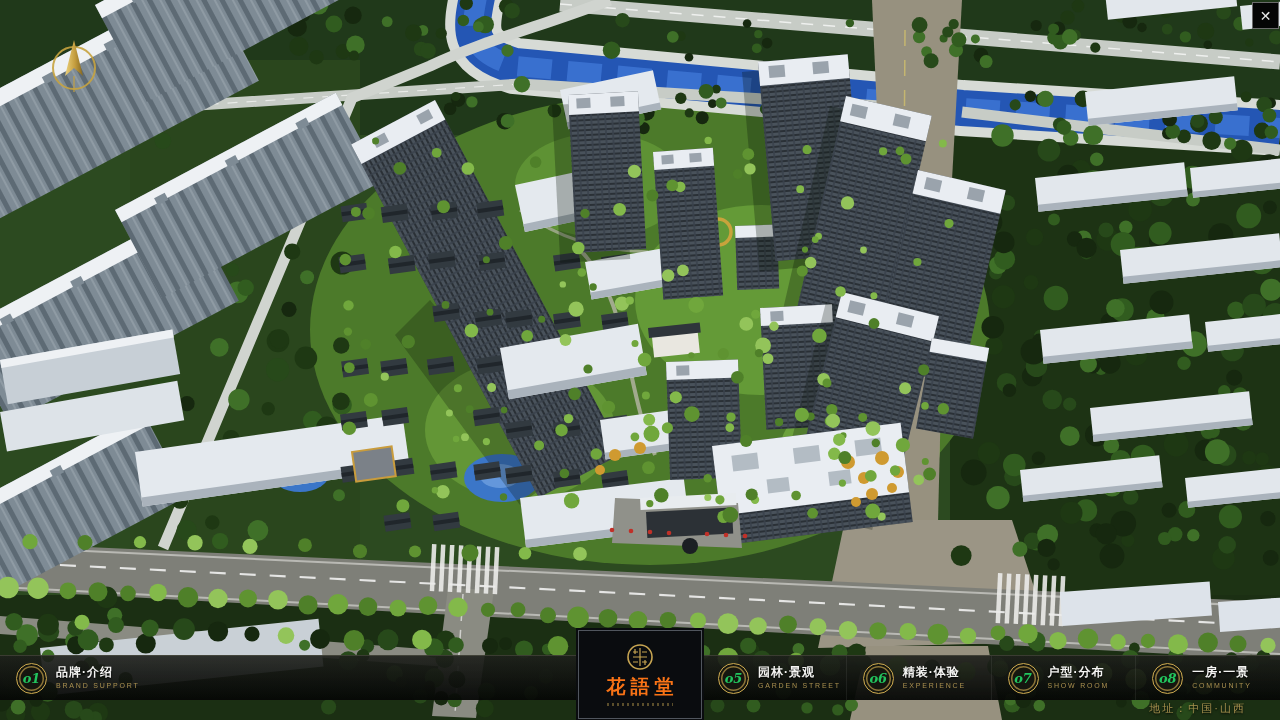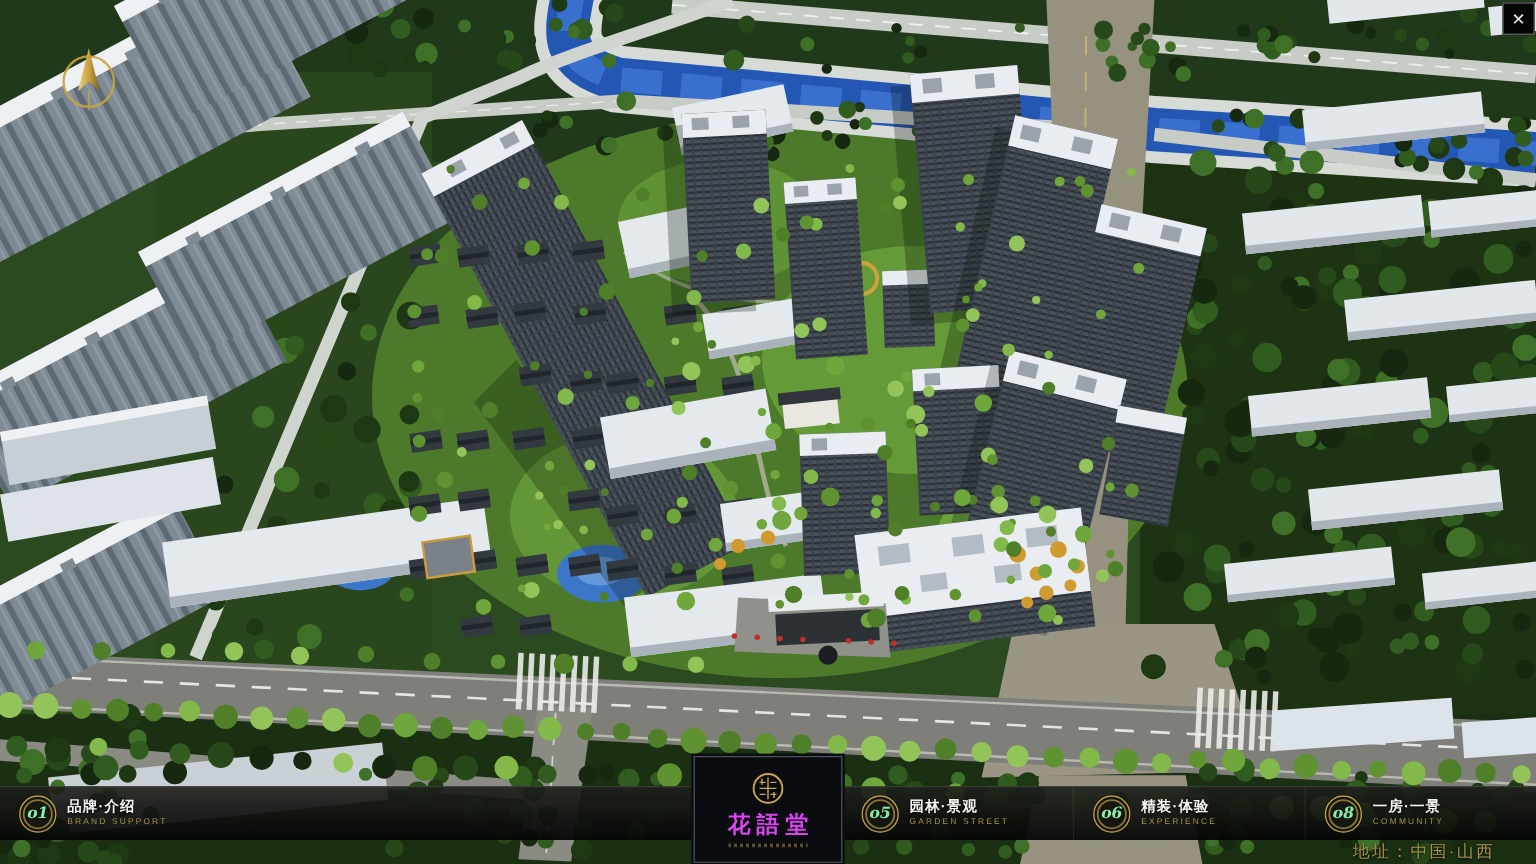--- a/index.html
+++ b/index.html
@@ -21,35 +21,35 @@
     border-top:1px solid rgba(190,190,160,.28);box-sizing:border-box;}
   .nav-group{display:flex;width:578px;}
   .nav-spacer{width:124px;flex:none;}
   .nav-item{flex:1;display:flex;align-items:center;gap:9px;padding-left:16px;cursor:pointer;
     border-left:1px solid rgba(255,255,255,.07);box-sizing:border-box;
     background:linear-gradient(180deg,rgba(40,42,36,.25),rgba(0,0,0,.25));}
   .nav-item:first-child{border-left:none;}
   .badge{width:29px;height:29px;border-radius:50%;background:#15160f;border:1.5px solid #caa84f;
     box-shadow:inset 0 0 0 2px #15160f, inset 0 0 0 3.5px #8d7538;flex:none;
     display:flex;align-items:center;justify-content:center;
-    font:italic bold 13px "DejaVu Serif",serif;color:#86efac;text-align:center;}
+    font:italic bold 13px "DejaVu Serif",serif;color:#22c55e;text-align:center;}
   .nav-txt{display:flex;flex-direction:column;line-height:1.15;}
   .zh{color:#f4f4f2;font-weight:bold;font-size:12px;letter-spacing:1px;text-shadow:0 1px 2px #000;white-space:nowrap;}
   .en{color:#ab9150;font-size:7px;letter-spacing:1.8px;margin-top:2px;white-space:nowrap;}
 
   
   .logo-panel{position:absolute;left:578px;top:630px;width:124px;height:89px;background:#0a0c0f;
     border:1px solid #50555d;box-shadow:0 0 0 2px #0a0c0f;box-sizing:border-box;
     display:flex;flex-direction:column;align-items:center;justify-content:center;gap:3px;}
-  .logo-title{color:#d946ef;font:bold 19px "DejaVu Serif",serif;letter-spacing:5px;margin-left:5px;}
+  .logo-title{color:#f97316;font:bold 19px "DejaVu Serif",serif;letter-spacing:5px;margin-left:5px;}
   .logo-sub{width:66px;height:3px;opacity:.55;
     background:repeating-linear-gradient(90deg,#9c8342 0 2px,transparent 2px 5px);}
 
   
-  .address{position:absolute;right:34px;top:701px;color:#a8934f;font-size:14px;letter-spacing:2px;
+  .address{position:absolute;right:34px;top:701px;color:#a8934f;font-size:11px;letter-spacing:2px;
     text-shadow:0 1px 2px #000;}
 </style>
 </head>
 <body>
 
 <div class="stage">
 
   <svg id="scene" viewBox="0 0 1280 720" preserveAspectRatio="none">
     <defs>
       <pattern id="pgrid" width="7" height="5" patternUnits="userSpaceOnUse">
@@ -1271,20 +1271,27 @@
           </span>
       </div>
       <div class="nav-item">
         <span class="badge">o6</span>
         <span class="nav-txt">
             <span class="zh">精装·体验</span>
         <span class="en">EXPERIENCE</span>
           </span>
       </div>
       <div class="nav-item">
+        <span class="badge">o7</span>
+        <span class="nav-txt">
+            <span class="zh">户型·分布</span>
+        <span class="en">SHOW ROOM</span>
+          </span>
+      </div>
+      <div class="nav-item">
         <span class="badge">o8</span>
         <span class="nav-txt">
             <span class="zh">一房·一景</span>
         <span class="en">COMMUNITY</span>
           </span>
       </div>
     </div>
   </div>
 
   <div class="logo-panel">

